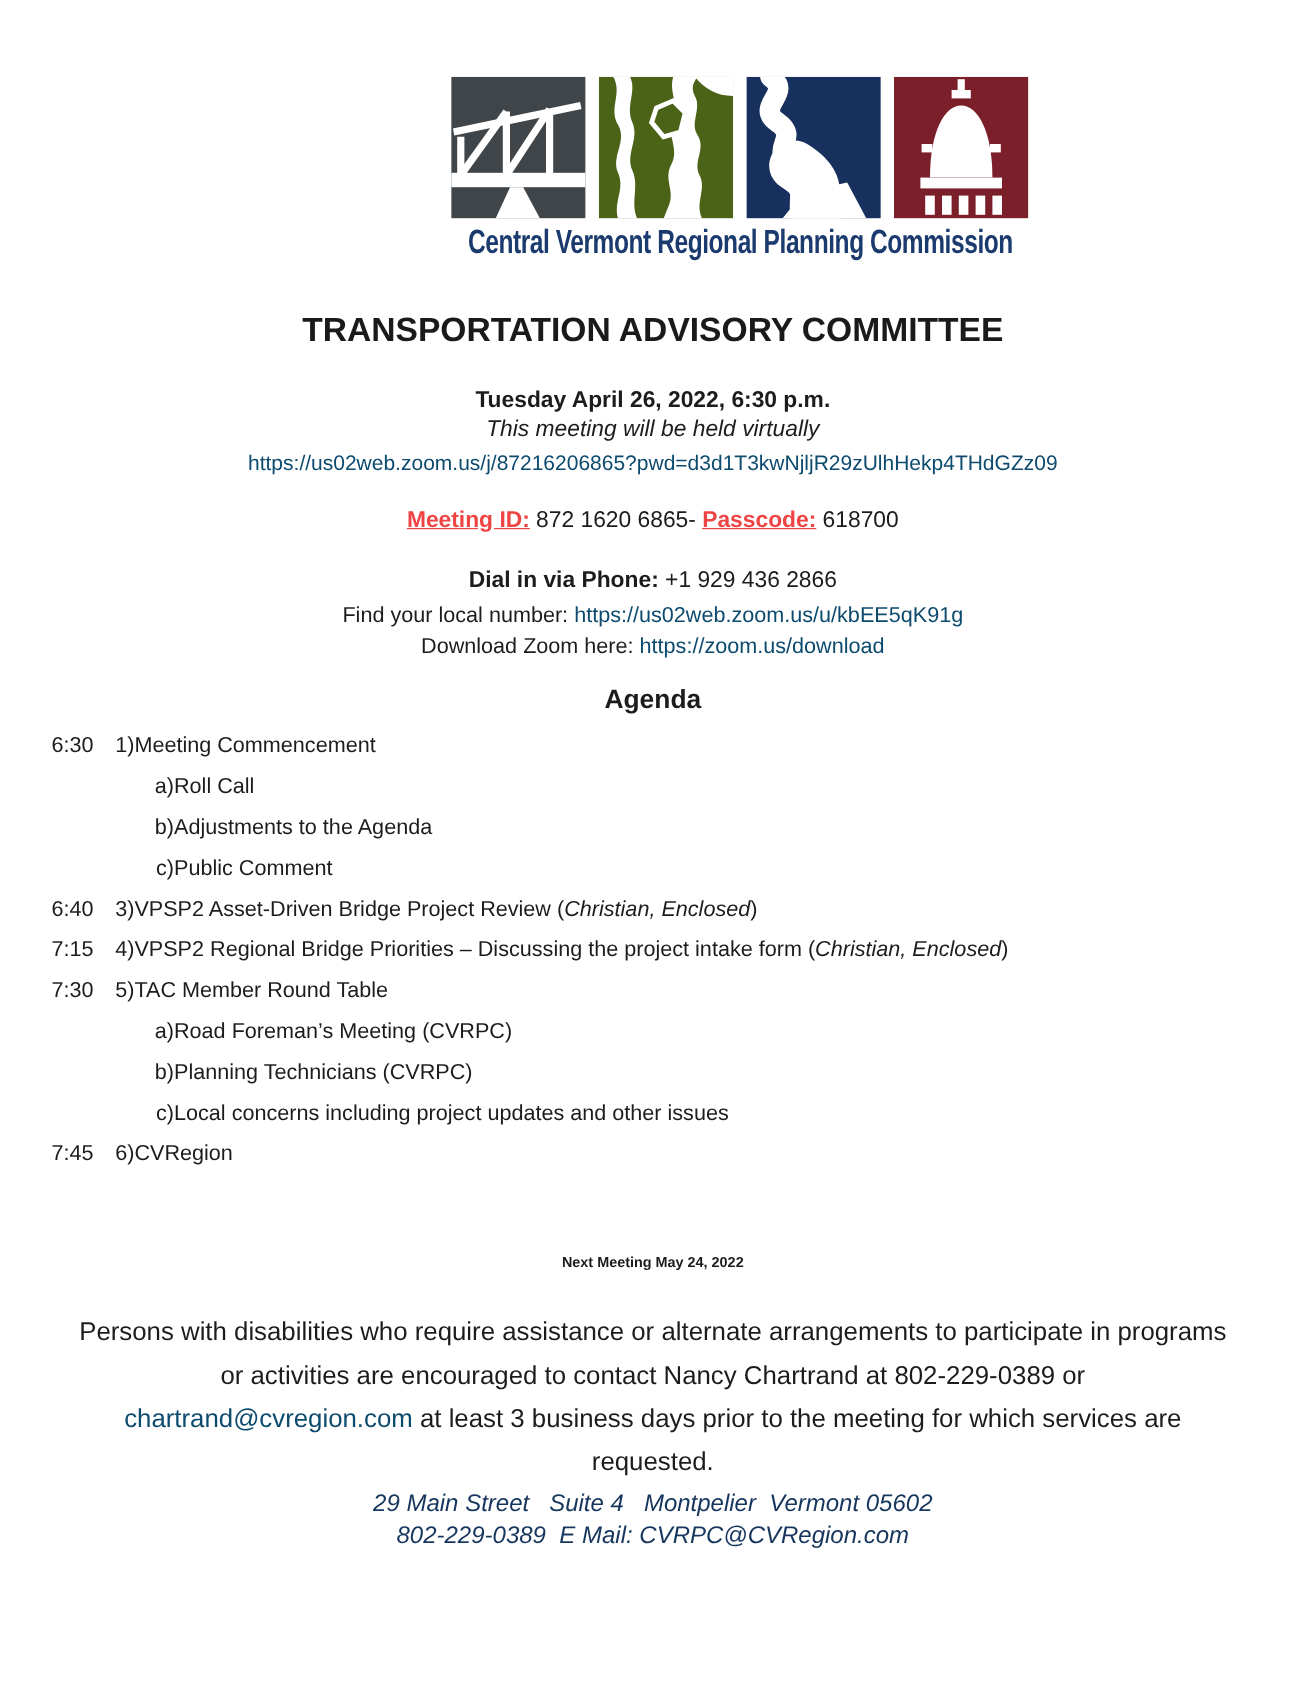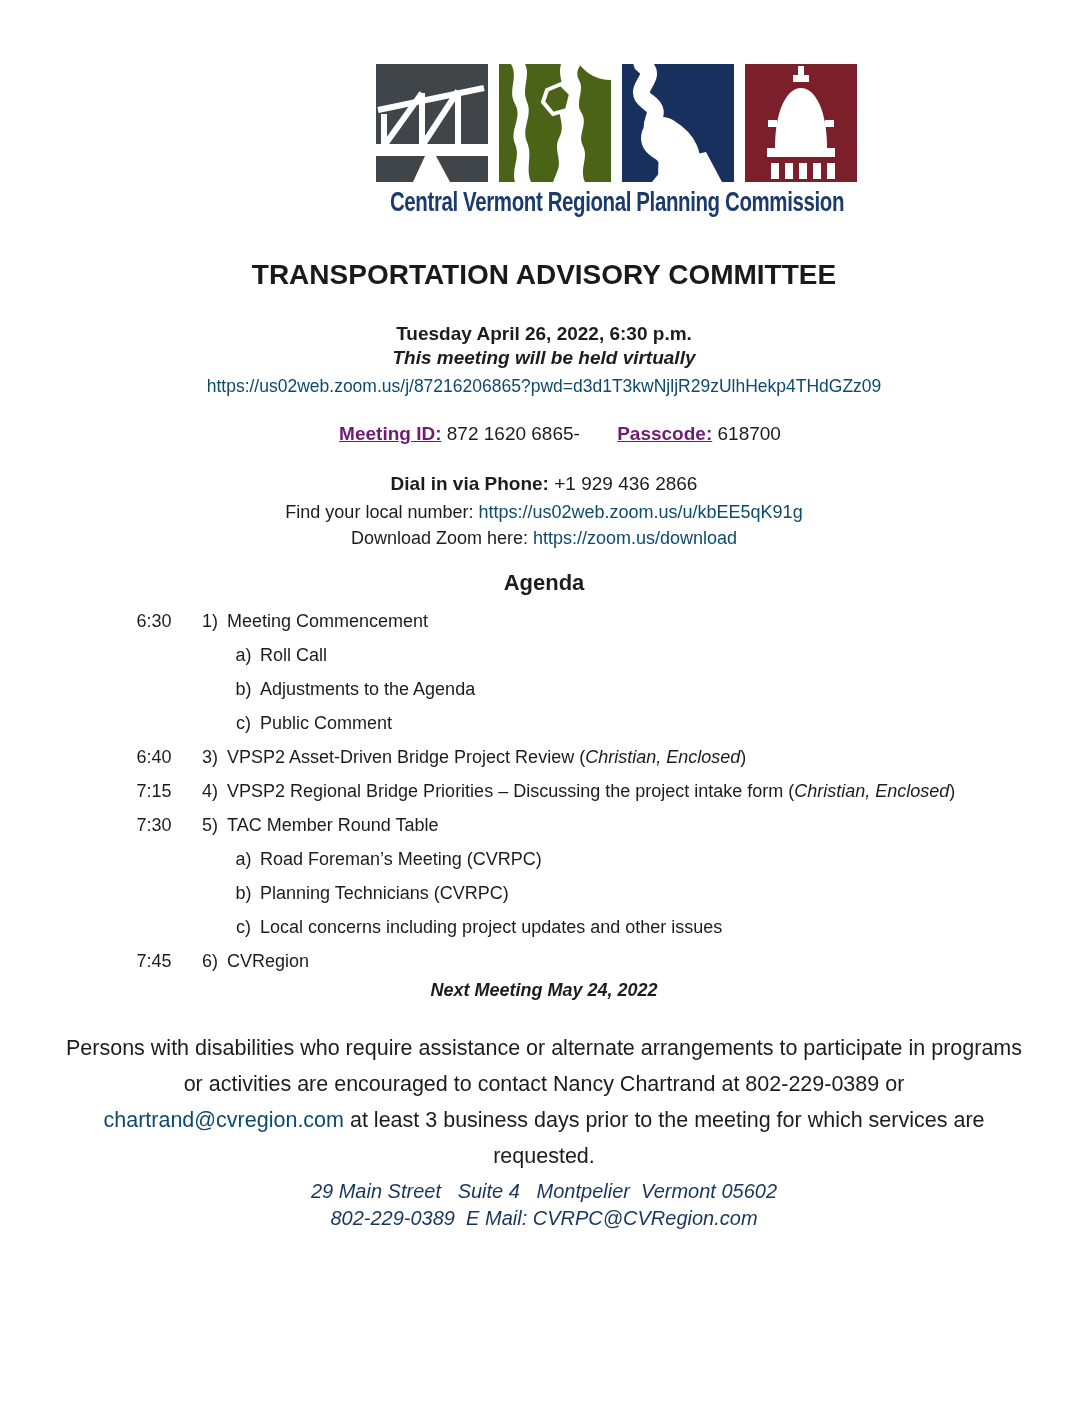--- a/index.html
+++ b/index.html
@@ -17,43 +17,43 @@
   .panel svg { display: block; width: 112px; height: 118px; }
   .wordmark {
     width: 800px; margin: 4px 0 0 -159px;
     font-weight: bold; font-size: 28px; letter-spacing: -0.5px;
     color: #1b3a6e; white-space: nowrap; text-align: center;
     transform: scaleX(0.73); transform-origin: center;
   }
 
   .doc-title { margin-top: 40px; font-size: 28px; font-weight: bold; line-height: 34px; color: #1a1a1a; }
   .date-line { margin-top: 30px; font-size: 19px; font-weight: bold; line-height: 24px; }
-  .virtual-line { font-size: 19px; font-weight: bold; font-style: italic; line-height: 24px; }
+  .virtual-line { font-size: 19px; font-weight: normal; font-style: italic; line-height: 24px; }
 
   .join-heading { margin-top: 28px; font-size: 19px; font-weight: bold; line-height: 24px; }
   .join-link-line { margin-top: 4px; font-size: 17.5px; line-height: 24px; }
   a.link, span.link { color: #0c4a6e; cursor: pointer; }
 
   .meeting-id-line { margin-top: 24px; font-size: 19px; line-height: 24px; }
-  .red-label { color: #701a75; font-weight: bold; text-decoration: underline; margin-left: 32px; }
+  .red-label { color: #ef4444; font-weight: bold; text-decoration: underline; }
 
   .dial-line { margin-top: 26px; font-size: 19px; line-height: 24px; }
   .bold { font-weight: bold; }
   .local-line { margin-top: 4px; font-size: 18px; line-height: 24px; }
   .download-line { margin-top: 2px; font-size: 18px; line-height: 24px; }
 
   .agenda-heading { margin-top: 18px; font-size: 22px; font-weight: bold; line-height: 30px; }
-  .agenda-list { margin-top: 6px; padding-left: 115px; font-size: 18px; text-align: center; }
+  .agenda-list { margin-top: 6px; font-size: 18px; text-align: right; }
   .agenda-row, .agenda-subrow { display: flex; height: 34px; align-items: center; white-space: nowrap; }
   .col-time { display: inline-block; width: 78px; }
   .col-num { display: inline-block; width: 34px; }
   .col-spacer { display: inline-block; width: 112px; }
   .col-letter { display: inline-block; width: 33px; }
 
-  .next-meeting { font-size: 18px; font-weight: bold; font-style: italic; line-height: 24px; }
+  .next-meeting { margin-top: 62px; font-size: 12px; font-weight: bold; line-height: 24px; }
 
   .accessibility { margin: 28px auto 0; max-width: 960px; font-size: 21.5px; line-height: 36px; }
 
   .doc-footer { margin-top: 4px; color: #17365d; font-size: 20px; line-height: 27px; text-align: center; }
   .doc-footer div { white-space: pre-wrap; font-style: italic; }
 </style>
 </head>
 <body>
 
 <main>

